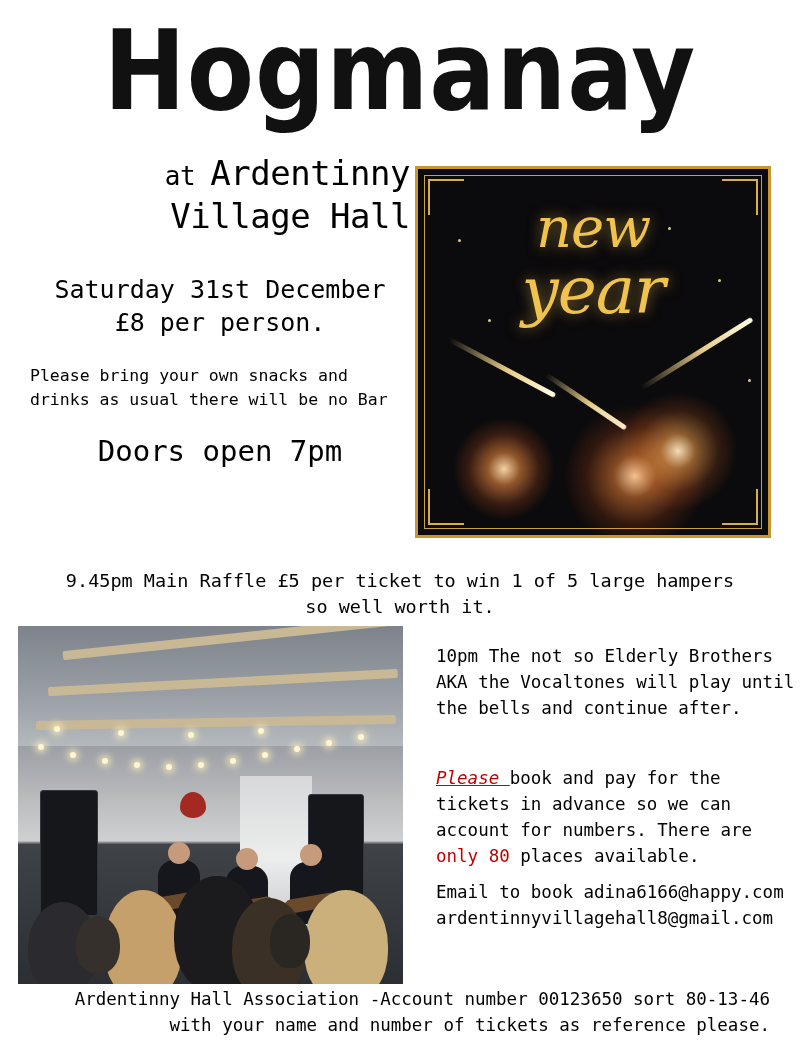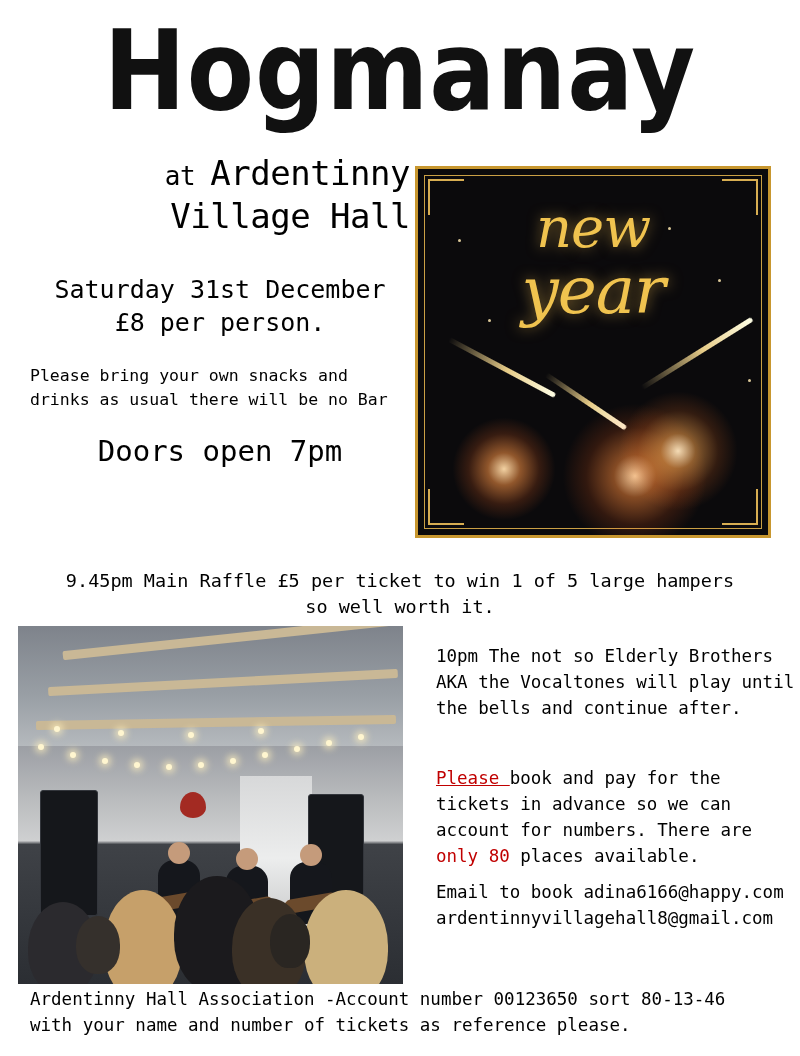--- a/index.html
+++ b/index.html
@@ -261,30 +261,31 @@
     line-height: 1.48;
     margin-left: 44px;
   }
   .rtxt.b1 { top: 644px; }
   .rtxt.b2 { top: 766px; }
   .rtxt.b3 { top: 880px; }
   .rtxt.b4 { top: 946px; }
   .underline-red {
     color: #c00000;
     text-decoration: underline;
+    font-style: italic;
   }
   .red { color: #c00000; }
 
   
   .footer {
     position: absolute;
     top: 986px;
     left: 30px;
     width: 740px;
-    text-align: left;
+    text-align: right;
     font-size: 17.5px;
     line-height: 1.5;
   }
 </style>
 </head>
 <body>
 
 <div class="poster">
 
   <div class="title">Hogmanay</div>

